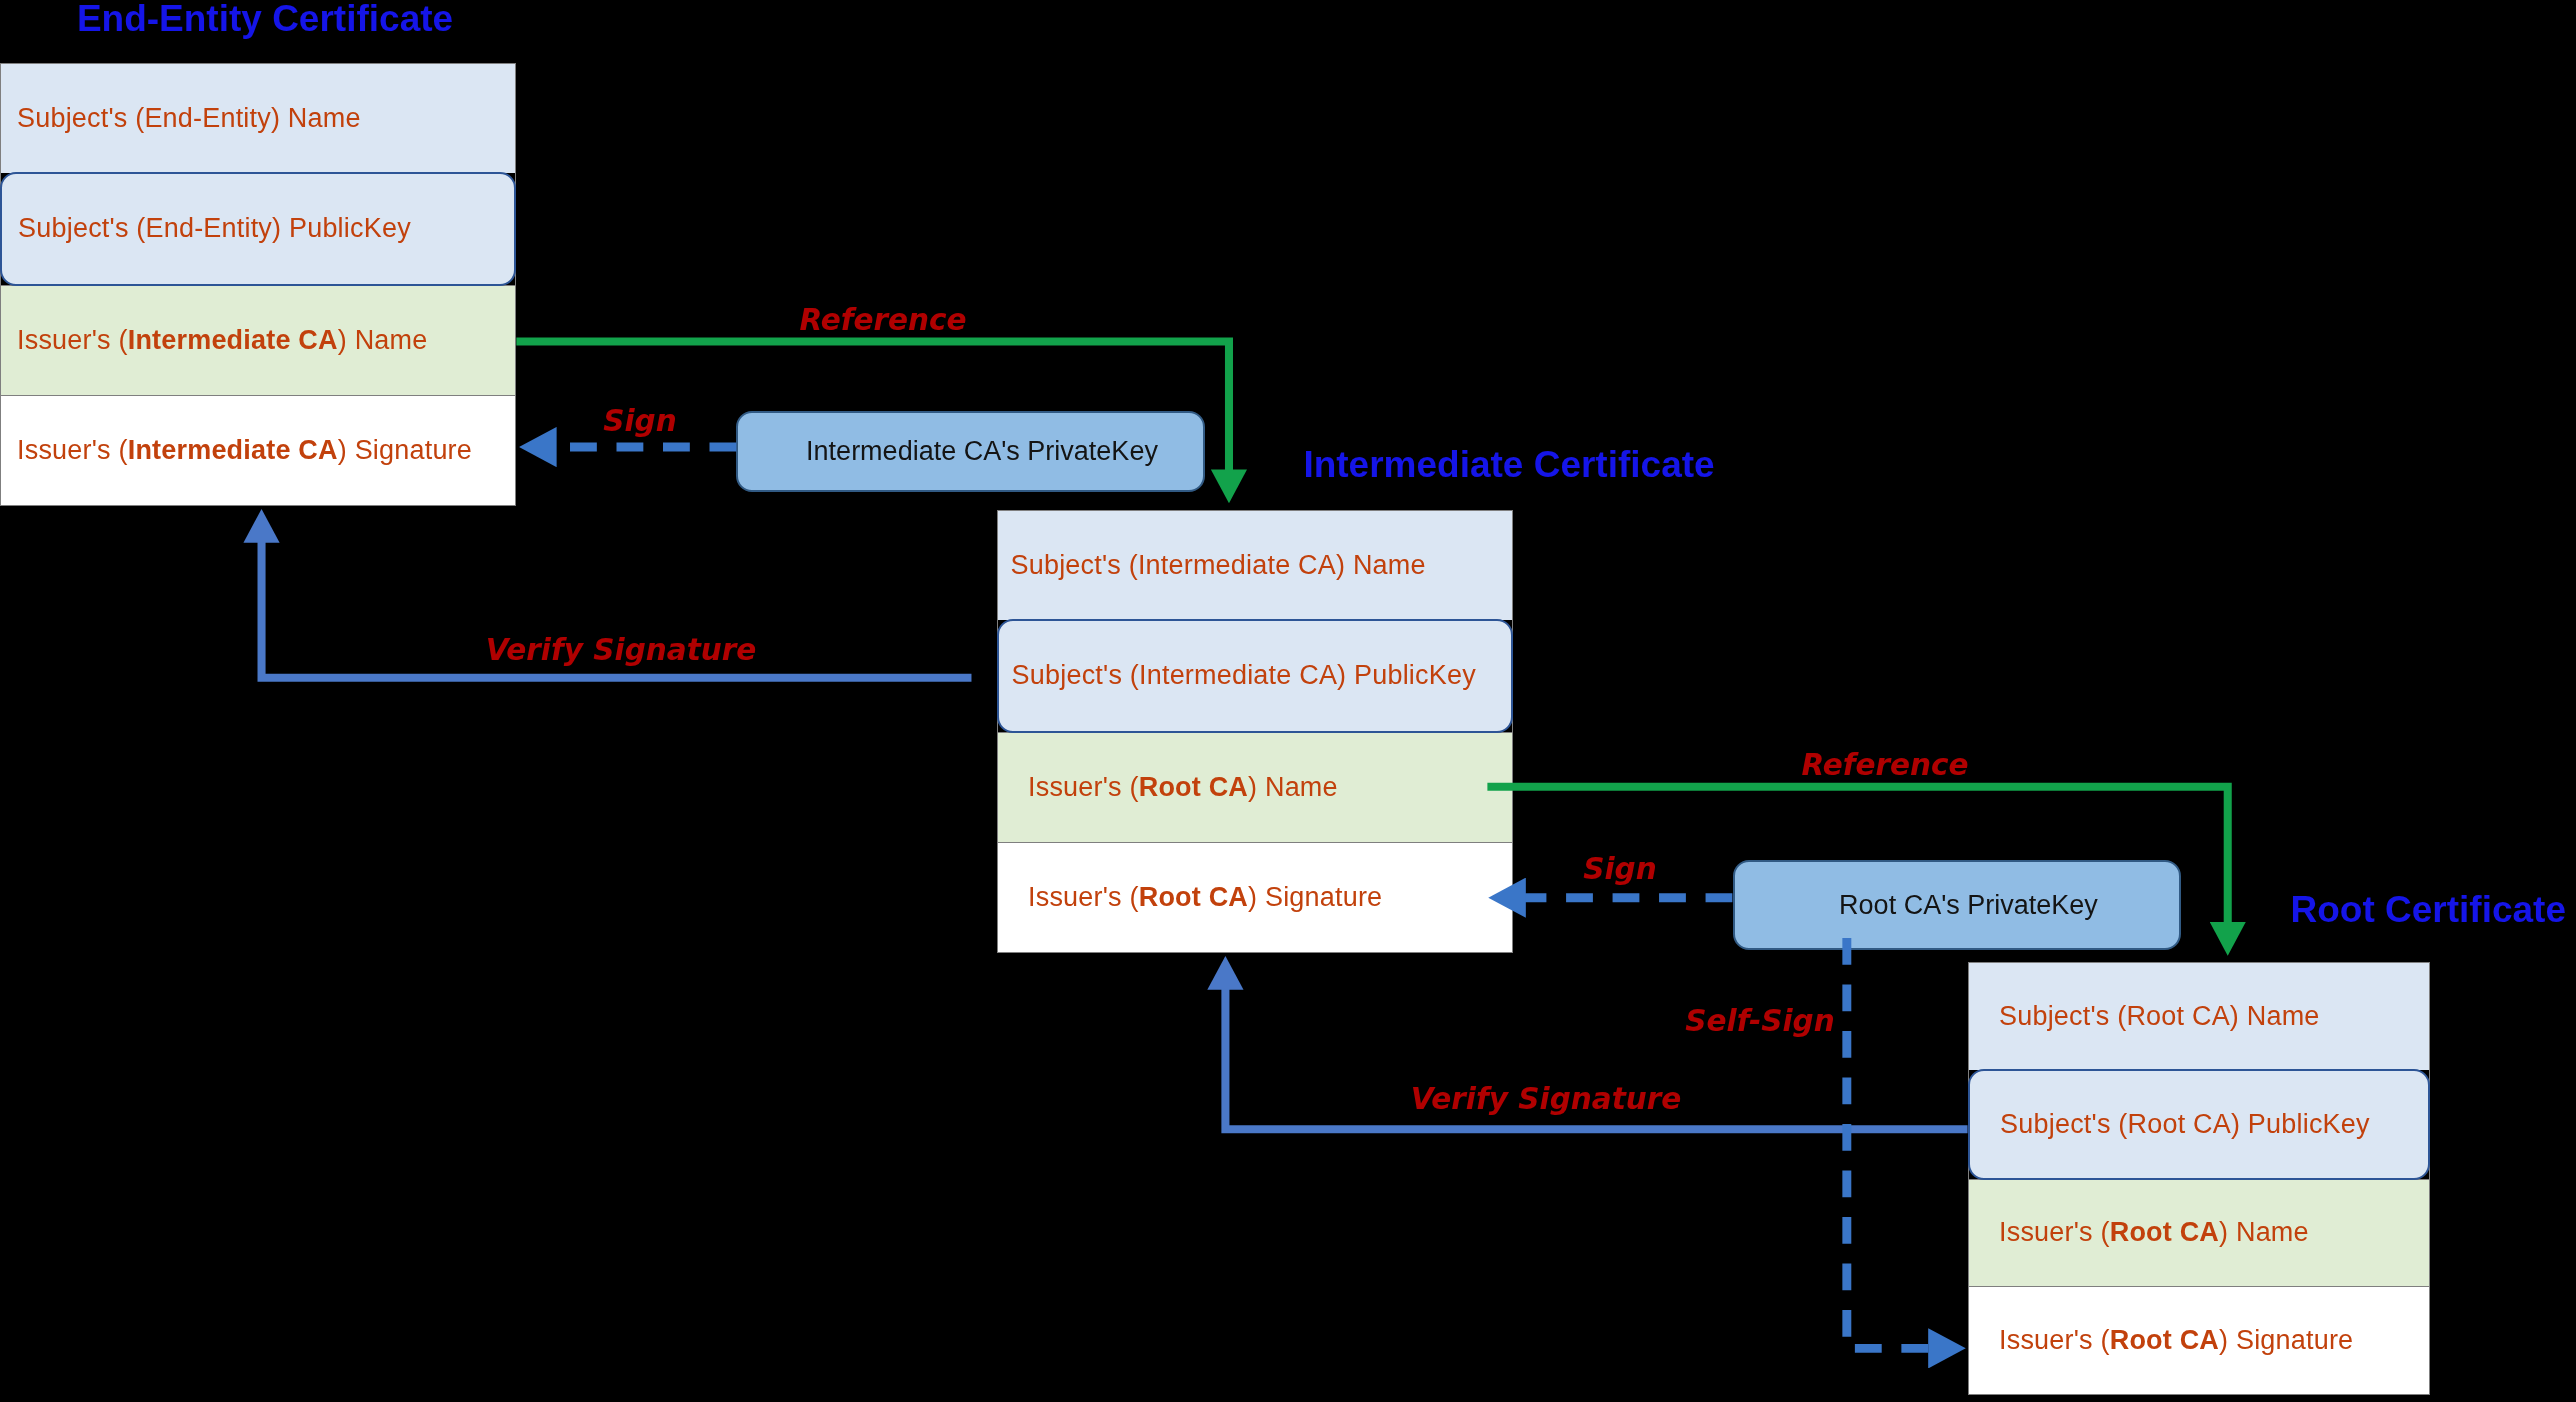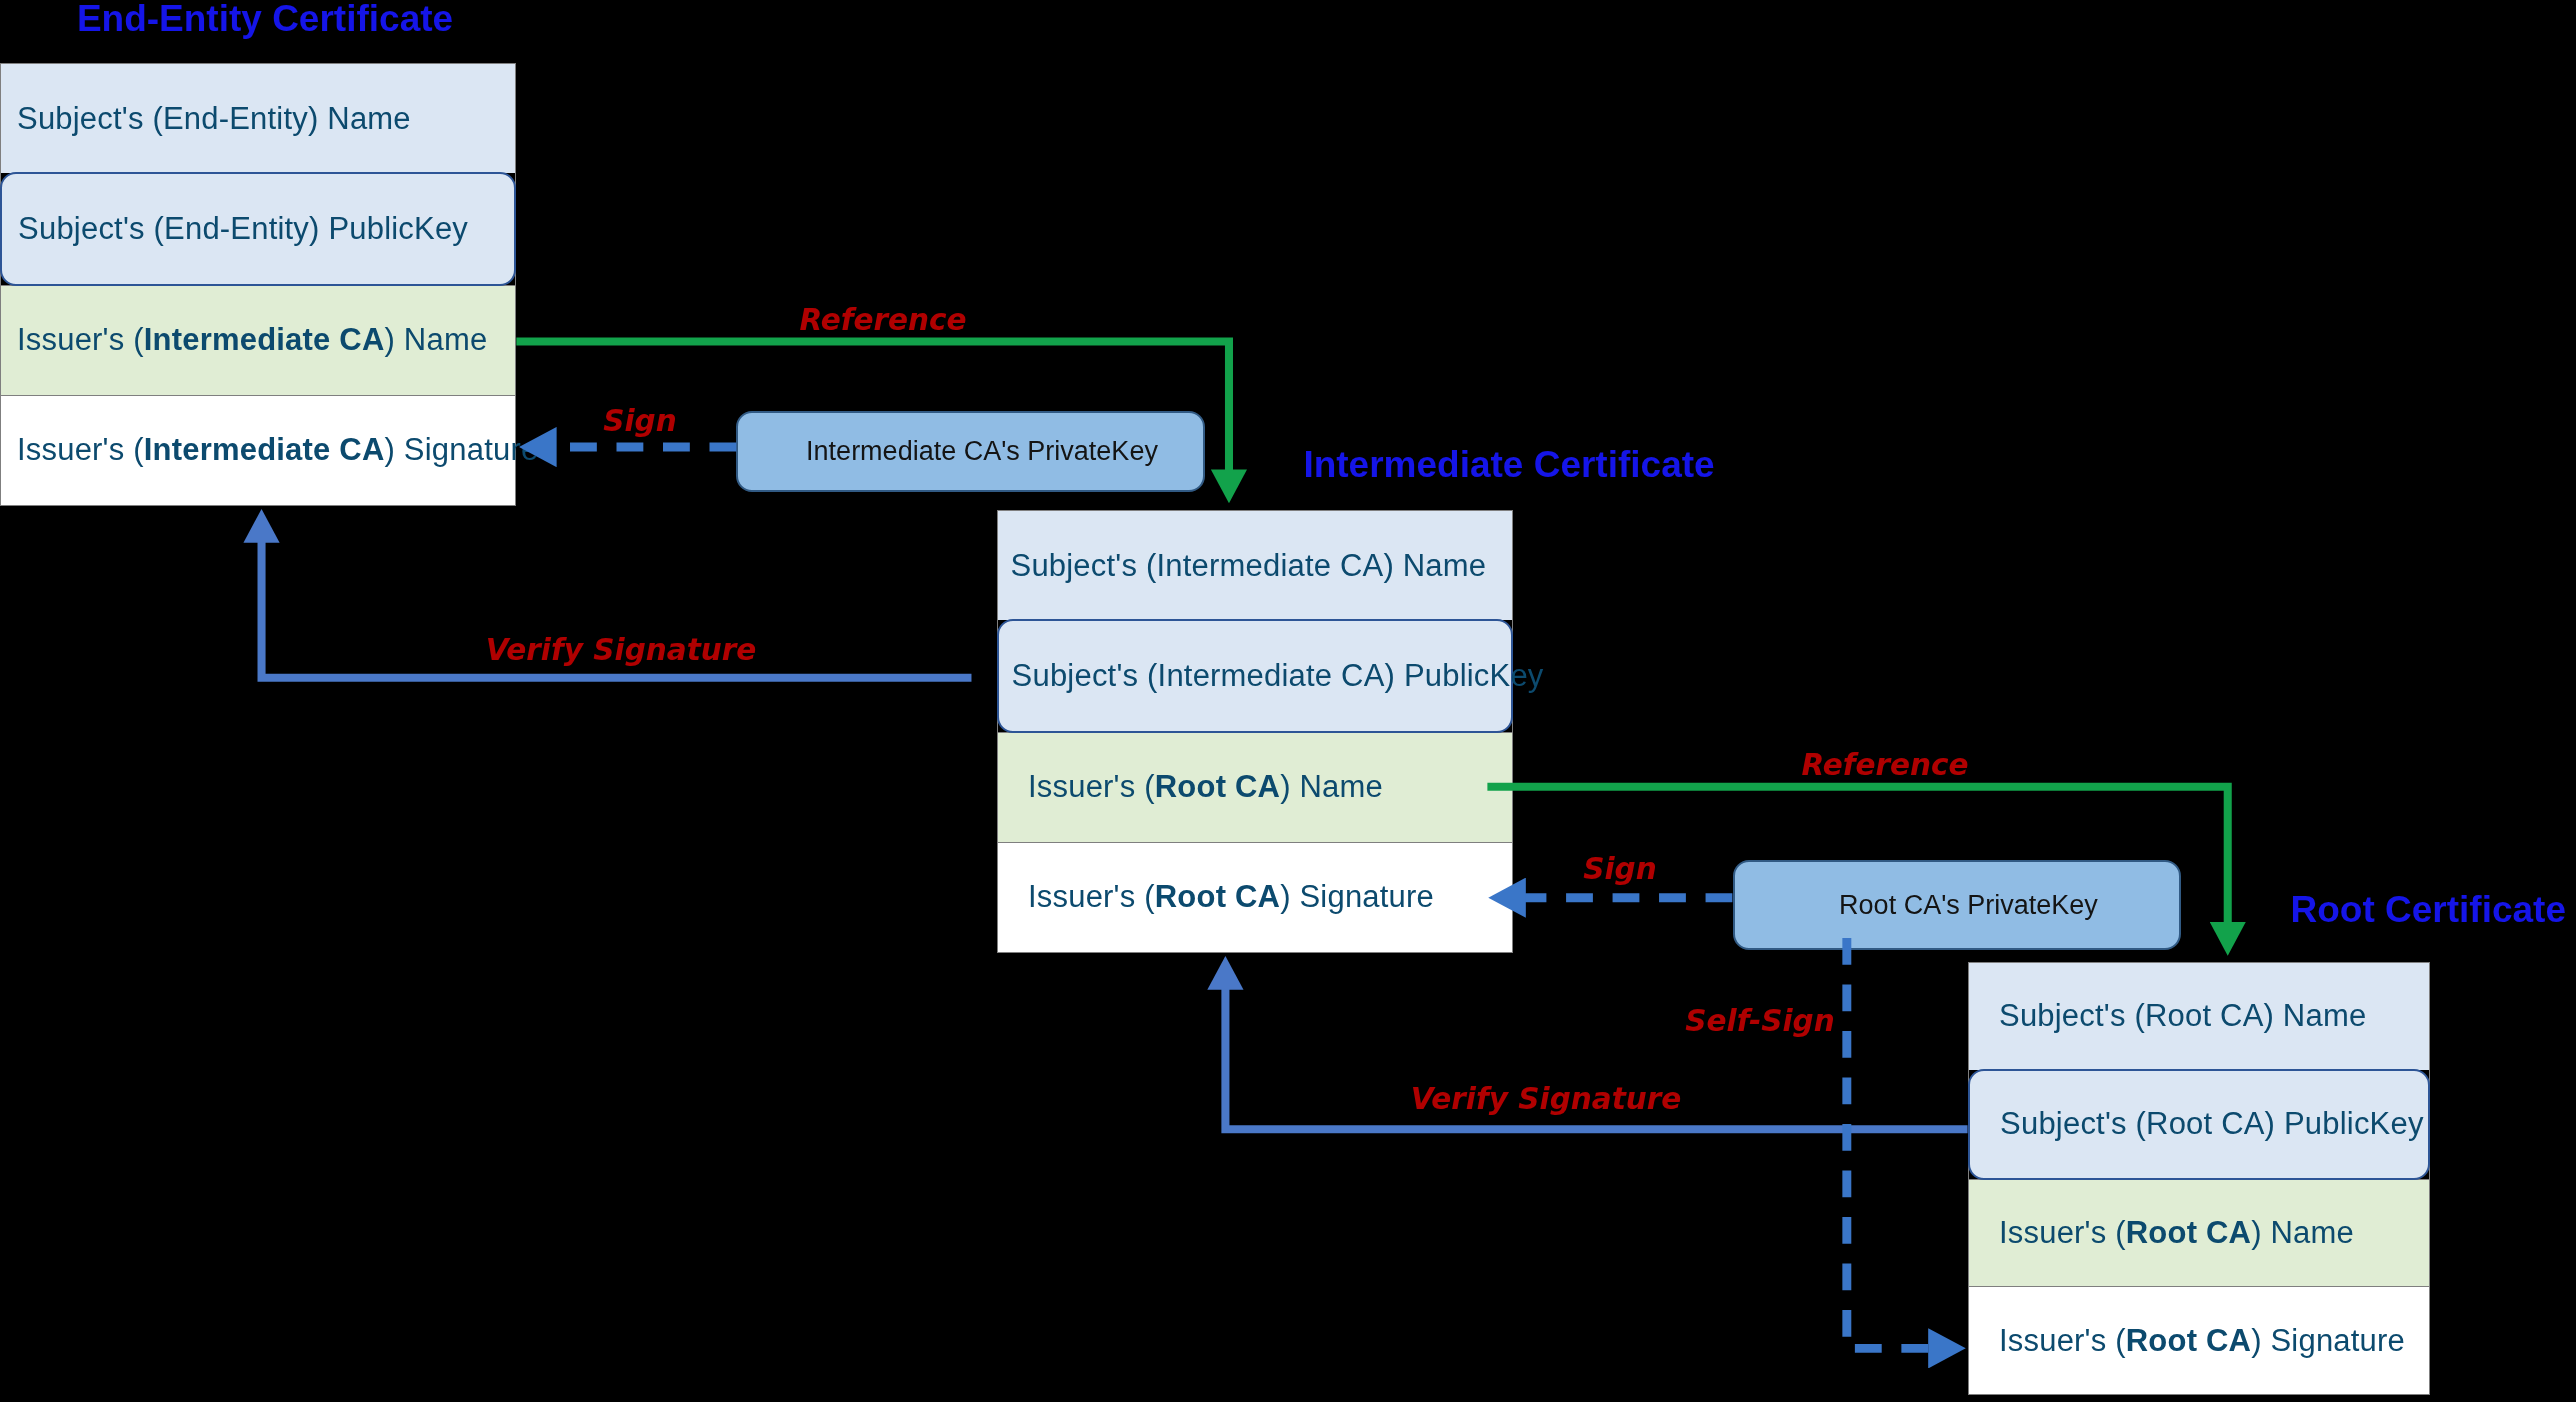--- a/index.html
+++ b/index.html
@@ -10,21 +10,21 @@
   .stage{position:absolute;inset:0;}
 
   
   .cert{
     position:absolute;border:1.8px solid #7f7f7f;box-sizing:border-box;
     display:flex;flex-direction:column;background:#000;z-index:2;
   }
   .row{
     flex:1;display:flex;align-items:center;box-sizing:border-box;
     padding-left:16px;padding-right:3.6px;
-    font-size:31px;color:#0c4a6e;letter-spacing:0.2px;white-space:nowrap;
+    font-size:27px;color:#c2410c;letter-spacing:0.2px;white-space:nowrap;
   }
   .row + .row{border-top:1.8px solid #7f7f7f;}
   .row.blue{background:#dbe6f3;}
   .row.green{background:#e0edd4;}
   .row.white{background:#ffffff;}
   .row.pubkey{
     background:#dbe6f3;border:2.7px solid #2d5596;border-radius:16px;
     margin:-0.9px;z-index:3;
   }
   .row b{font-weight:bold;}

